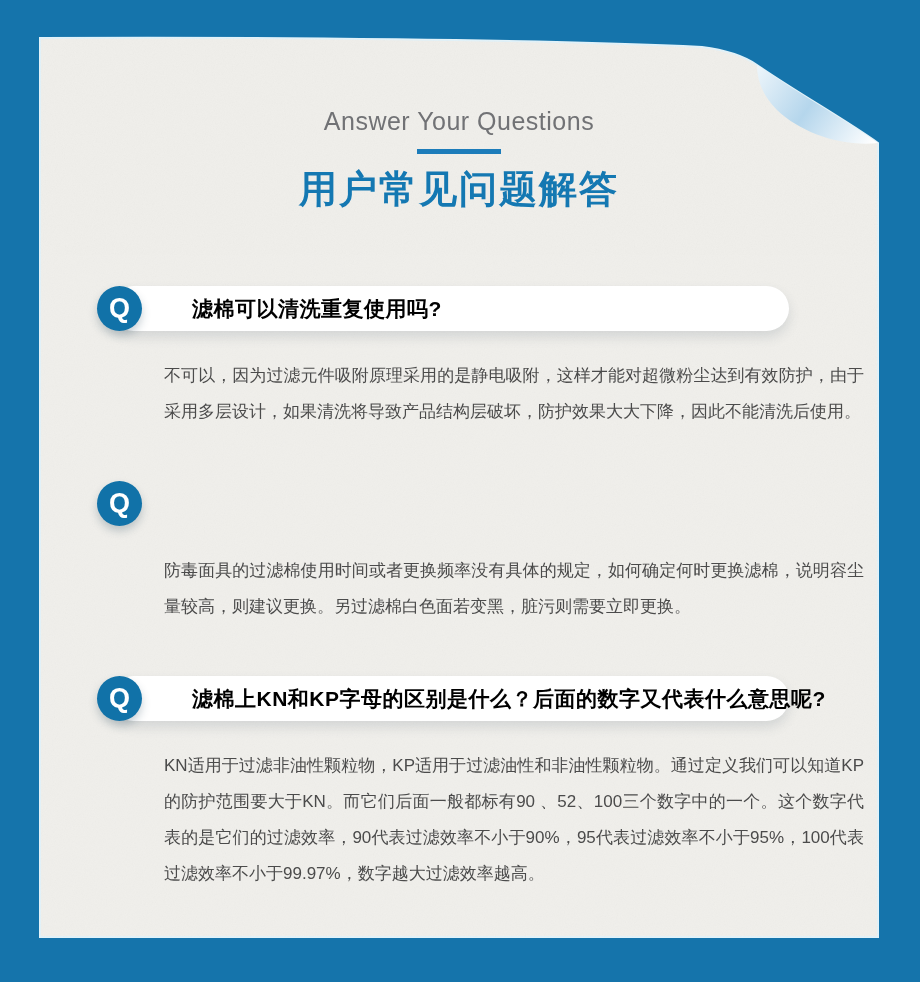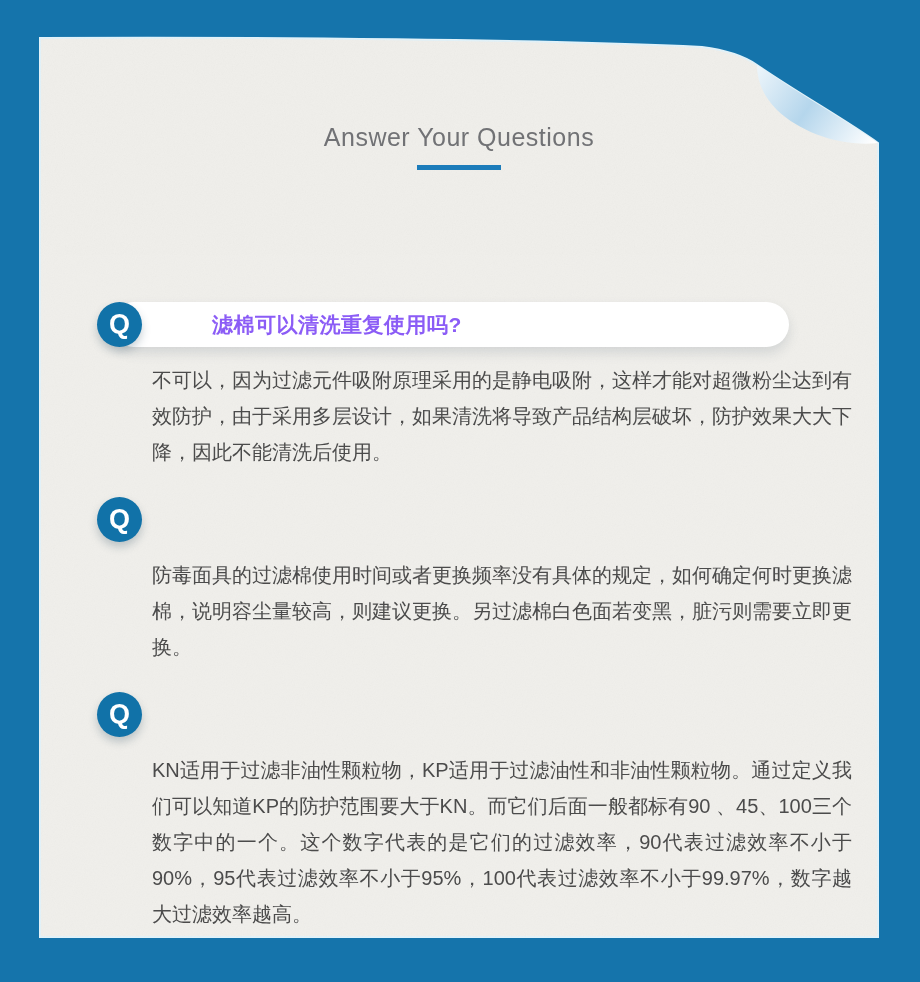--- a/index.html
+++ b/index.html
@@ -4,21 +4,21 @@
 <style>
   html,body{margin:0;padding:0;}
   body{
     width:920px;height:982px;position:relative;overflow:hidden;
     background:#1574ab;
     font-family:"Liberation Sans", sans-serif;
   }
   .stage{position:absolute;inset:0;}
   svg.paper-svg{position:absolute;left:0;top:0;}
   .content{
-    position:absolute;left:40px;top:16px;width:838px;height:937px;
+    position:absolute;left:40px;top:0;width:838px;height:937px;
   }
   .subtitle-en{
     position:absolute;top:107px;left:0;width:100%;
     text-align:center;font-size:25px;color:#717275;letter-spacing:0.5px;
   }
   .divider{
     position:absolute;top:149px;left:377px;width:84px;height:5px;
     background:#1c7cba;
   }
   .title-cn{
@@ -28,34 +28,33 @@
   }
   .faq-item{position:absolute;left:0;width:100%;}
   .q-row{position:absolute;left:0;top:0;width:100%;height:45px;}
   .q-pill{
     position:absolute;left:71px;top:0;width:678px;height:45px;
     background:#ffffff;border-radius:23px;
     box-shadow:0 6px 12px rgba(70,90,105,0.16);
     display:flex;align-items:center;padding-left:81px;box-sizing:border-box;
   }
   .q-pill span{
-    font-size:21px;font-weight:bold;color:#8b5cf6;letter-spacing:0.5px;
+    font-size:21px;font-weight:bold;color:#000000;letter-spacing:0.5px;
     white-space:nowrap;
-    margin-left:20px;
   }
   .q-badge{
     position:absolute;left:57px;top:0;width:45px;height:45px;
     background:#1172a8;border-radius:50%;
     box-shadow:0 5px 9px rgba(40,70,90,0.25);
     display:flex;align-items:center;justify-content:center;
     color:#ffffff;font-size:27px;font-weight:bold;
   }
   .answer{
-    position:absolute;left:112px;top:60px;width:700px;margin:0;
-    font-size:20px;line-height:36px;color:#4b4b4b;
+    position:absolute;left:112px;top:60px;width:700px;margin:12px;
+    font-size:17px;line-height:36px;color:#4b4b4b;
     text-align:justify;
   }
   #faq-1{top:286px;} #faq-2{top:481px;} #faq-3{top:676px;}
 </style>
 </head>
 <body>
 
 <div class="stage">
 
   <svg class="paper-svg" width="920" height="982" viewBox="0 0 920 982" aria-hidden="true">
@@ -85,39 +84,43 @@
              C 842 147 801 133 777 110
              C 763 96 757 81 757 65 Z" fill="url(#curlGrad)"></path>
   </svg>
 
   <div class="content">
 
     <div class="subtitle-en">Answer Your Questions</div>
 
     <div class="divider"></div>
 
+    <h1 class="title-cn" style="margin:0">用户常见问题解答</h1>
 
     <section class="faq-item" id="faq-1">
       <div class="q-row">
         <div class="q-pill">
           <span>滤棉可以清洗重复使用吗?</span>
         </div>
         <div class="q-badge">Q</div>
       </div>
       <p class="answer">不可以，因为过滤元件吸附原理采用的是静电吸附，这样才能对超微粉尘达到有效防护，由于采用多层设计，如果清洗将导致产品结构层破坏，防护效果大大下降，因此不能清洗后使用。</p>
     </section>
 
     <section class="faq-item" id="faq-2">
       <div class="q-row">
         <div class="q-badge">Q</div>
       </div>
       <p class="answer">防毒面具的过滤棉使用时间或者更换频率没有具体的规定，如何确定何时更换滤棉，说明容尘量较高，则建议更换。另过滤棉白色面若变黑，脏污则需要立即更换。</p>
     </section>
 
     <section class="faq-item" id="faq-3">
       <div class="q-row">
+        <div class="q-pill">
+          <span>滤棉上KN和KP字母的区别是什么？后面的数字又代表什么意思呢?</span>
+        </div>
         <div class="q-badge">Q</div>
       </div>
-      <p class="answer">KN适用于过滤非油性颗粒物，KP适用于过滤油性和非油性颗粒物。通过定义我们可以知道KP的防护范围要大于KN。而它们后面一般都标有90 、45、100三个数字中的一个。这个数字代表的是它们的过滤效率，90代表过滤效率不小于90%，95代表过滤效率不小于95%，100代表过滤效率不小于99.97%，数字越大过滤效率越高。</p>
+      <p class="answer">KN适用于过滤非油性颗粒物，KP适用于过滤油性和非油性颗粒物。通过定义我们可以知道KP的防护范围要大于KN。而它们后面一般都标有90 、52、100三个数字中的一个。这个数字代表的是它们的过滤效率，90代表过滤效率不小于90%，95代表过滤效率不小于95%，100代表过滤效率不小于99.97%，数字越大过滤效率越高。</p>
     </section>
 
   </div>
 </div>
 
 </body></html>

